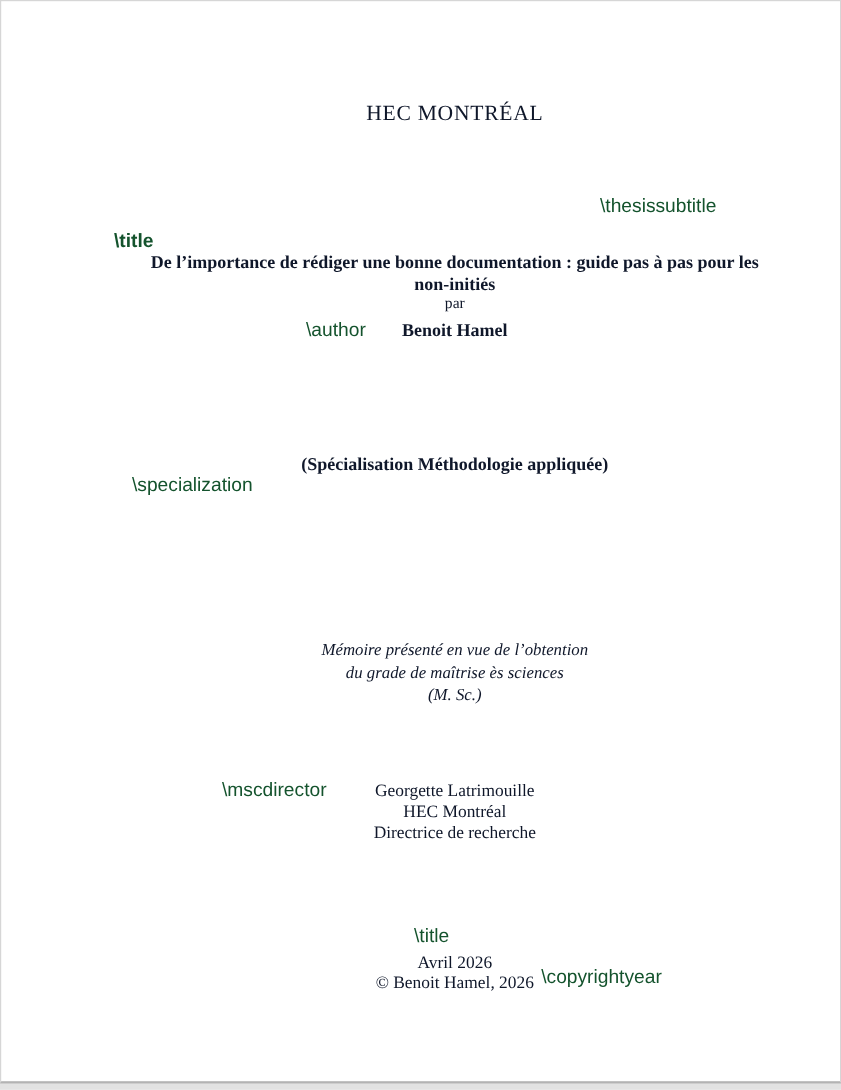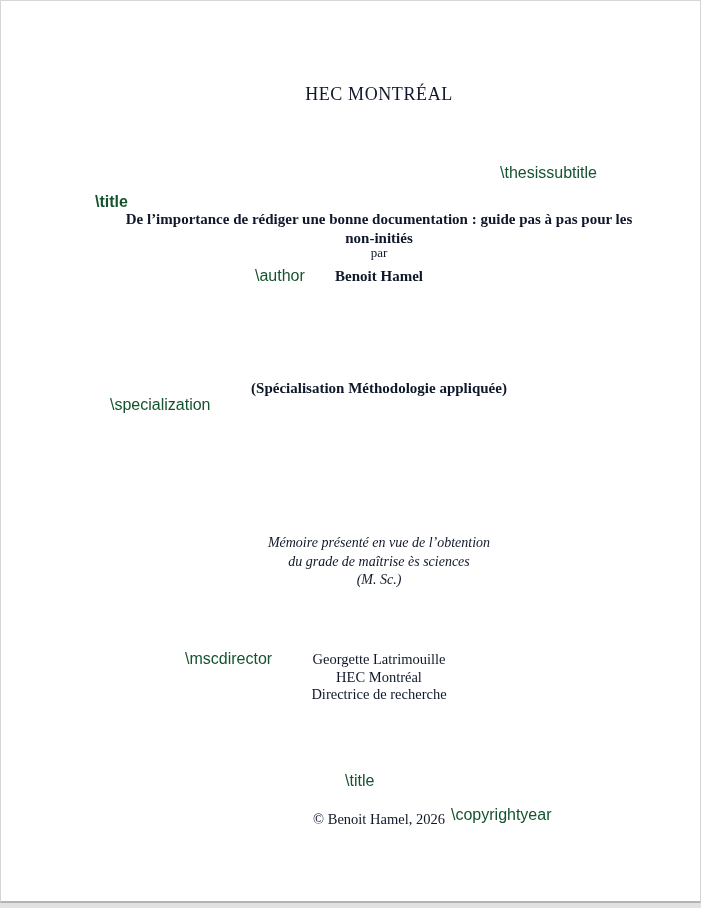--- a/index.html
+++ b/index.html
@@ -137,19 +137,20 @@
     <div class="red-label ann-mscdirector">\mscdirector</div>
 
     <div class="cline director">
       <div>Georgette Latrimouille</div>
       <div>HEC Montréal</div>
       <div>Directrice de recherche</div>
     </div>
 
     <div class="red-label ann-date">\title</div>
 
+    <div class="cline date-value">Avril 2026</div>
 
     <div class="cline copyright-line">© Benoit Hamel, 2026</div>
 
     <div class="red-label ann-copyrightyear">\copyrightyear</div>
 
   </div>
 </div>
 
 </body></html>

